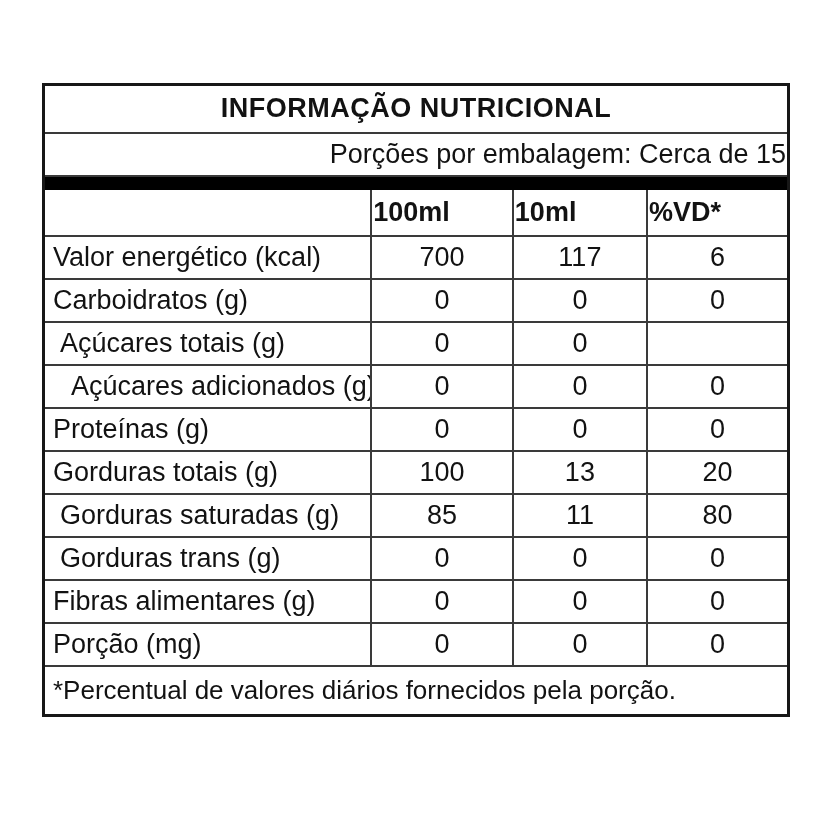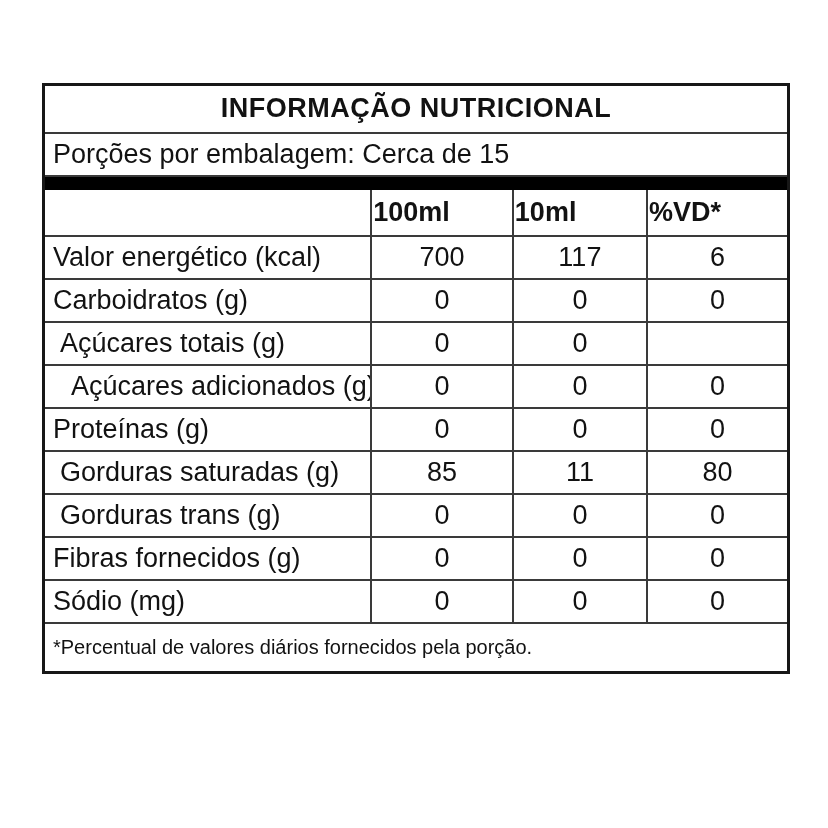--- a/index.html
+++ b/index.html
@@ -42,21 +42,21 @@
   }
   tr.title-row td {
     height: 44px;
     text-align: center;
     font-weight: bold;
     font-size: 27px;
     letter-spacing: 0.5px;
   }
   tr.info-row td {
     height: 39px;
-    text-align: left;
+    text-align: right;
     padding-left: 8px;
   }
   tr.bar-row td {
     height: 11px;
     background: #000000;
     border-color: #000000;
     padding: 0;
   }
   tr.header-row td {
     height: 43px;
@@ -72,21 +72,21 @@
   }
   td.label-cell.ind1 { padding-left: 15px; }
   td.label-cell.ind2 { padding-left: 26px; }
   td.val {
     text-align: center;
   }
   tr.footer-row td {
     height: 45px;
     text-align: left;
     padding-left: 8px;
-    font-size: 20px;
+    font-size: 26px;
   }
 </style>
 </head>
 <body>
 
 <div class="canvas">
   <div class="label-wrap">
     <table class="nutri">
       <colgroup>
         <col style="width:44%">
@@ -135,39 +135,45 @@
           <td class="val">0</td>
           <td class="val">0</td>
         </tr>
         <tr class="data-row">
           <td class="label-cell">Proteínas (g)</td>
           <td class="val">0</td>
           <td class="val">0</td>
           <td class="val">0</td>
         </tr>
         <tr class="data-row">
+          <td class="label-cell">Gorduras totais (g)</td>
+          <td class="val">100</td>
+          <td class="val">13</td>
+          <td class="val">20</td>
+        </tr>
+        <tr class="data-row">
           <td class="label-cell ind1">Gorduras saturadas (g)</td>
           <td class="val">85</td>
           <td class="val">11</td>
           <td class="val">80</td>
         </tr>
         <tr class="data-row">
           <td class="label-cell ind1">Gorduras trans (g)</td>
           <td class="val">0</td>
           <td class="val">0</td>
           <td class="val">0</td>
         </tr>
         <tr class="data-row">
-          <td class="label-cell">Fibras fornecidos (g)</td>
+          <td class="label-cell">Fibras alimentares (g)</td>
           <td class="val">0</td>
           <td class="val">0</td>
           <td class="val">0</td>
         </tr>
         <tr class="data-row">
-          <td class="label-cell">Sódio (mg)</td>
+          <td class="label-cell">Porção (mg)</td>
           <td class="val">0</td>
           <td class="val">0</td>
           <td class="val">0</td>
         </tr>
 
         <tr class="footer-row">
           <td colspan="4">*Percentual de valores diários fornecidos pela porção.</td>
         </tr>
       </tbody>
     </table>

